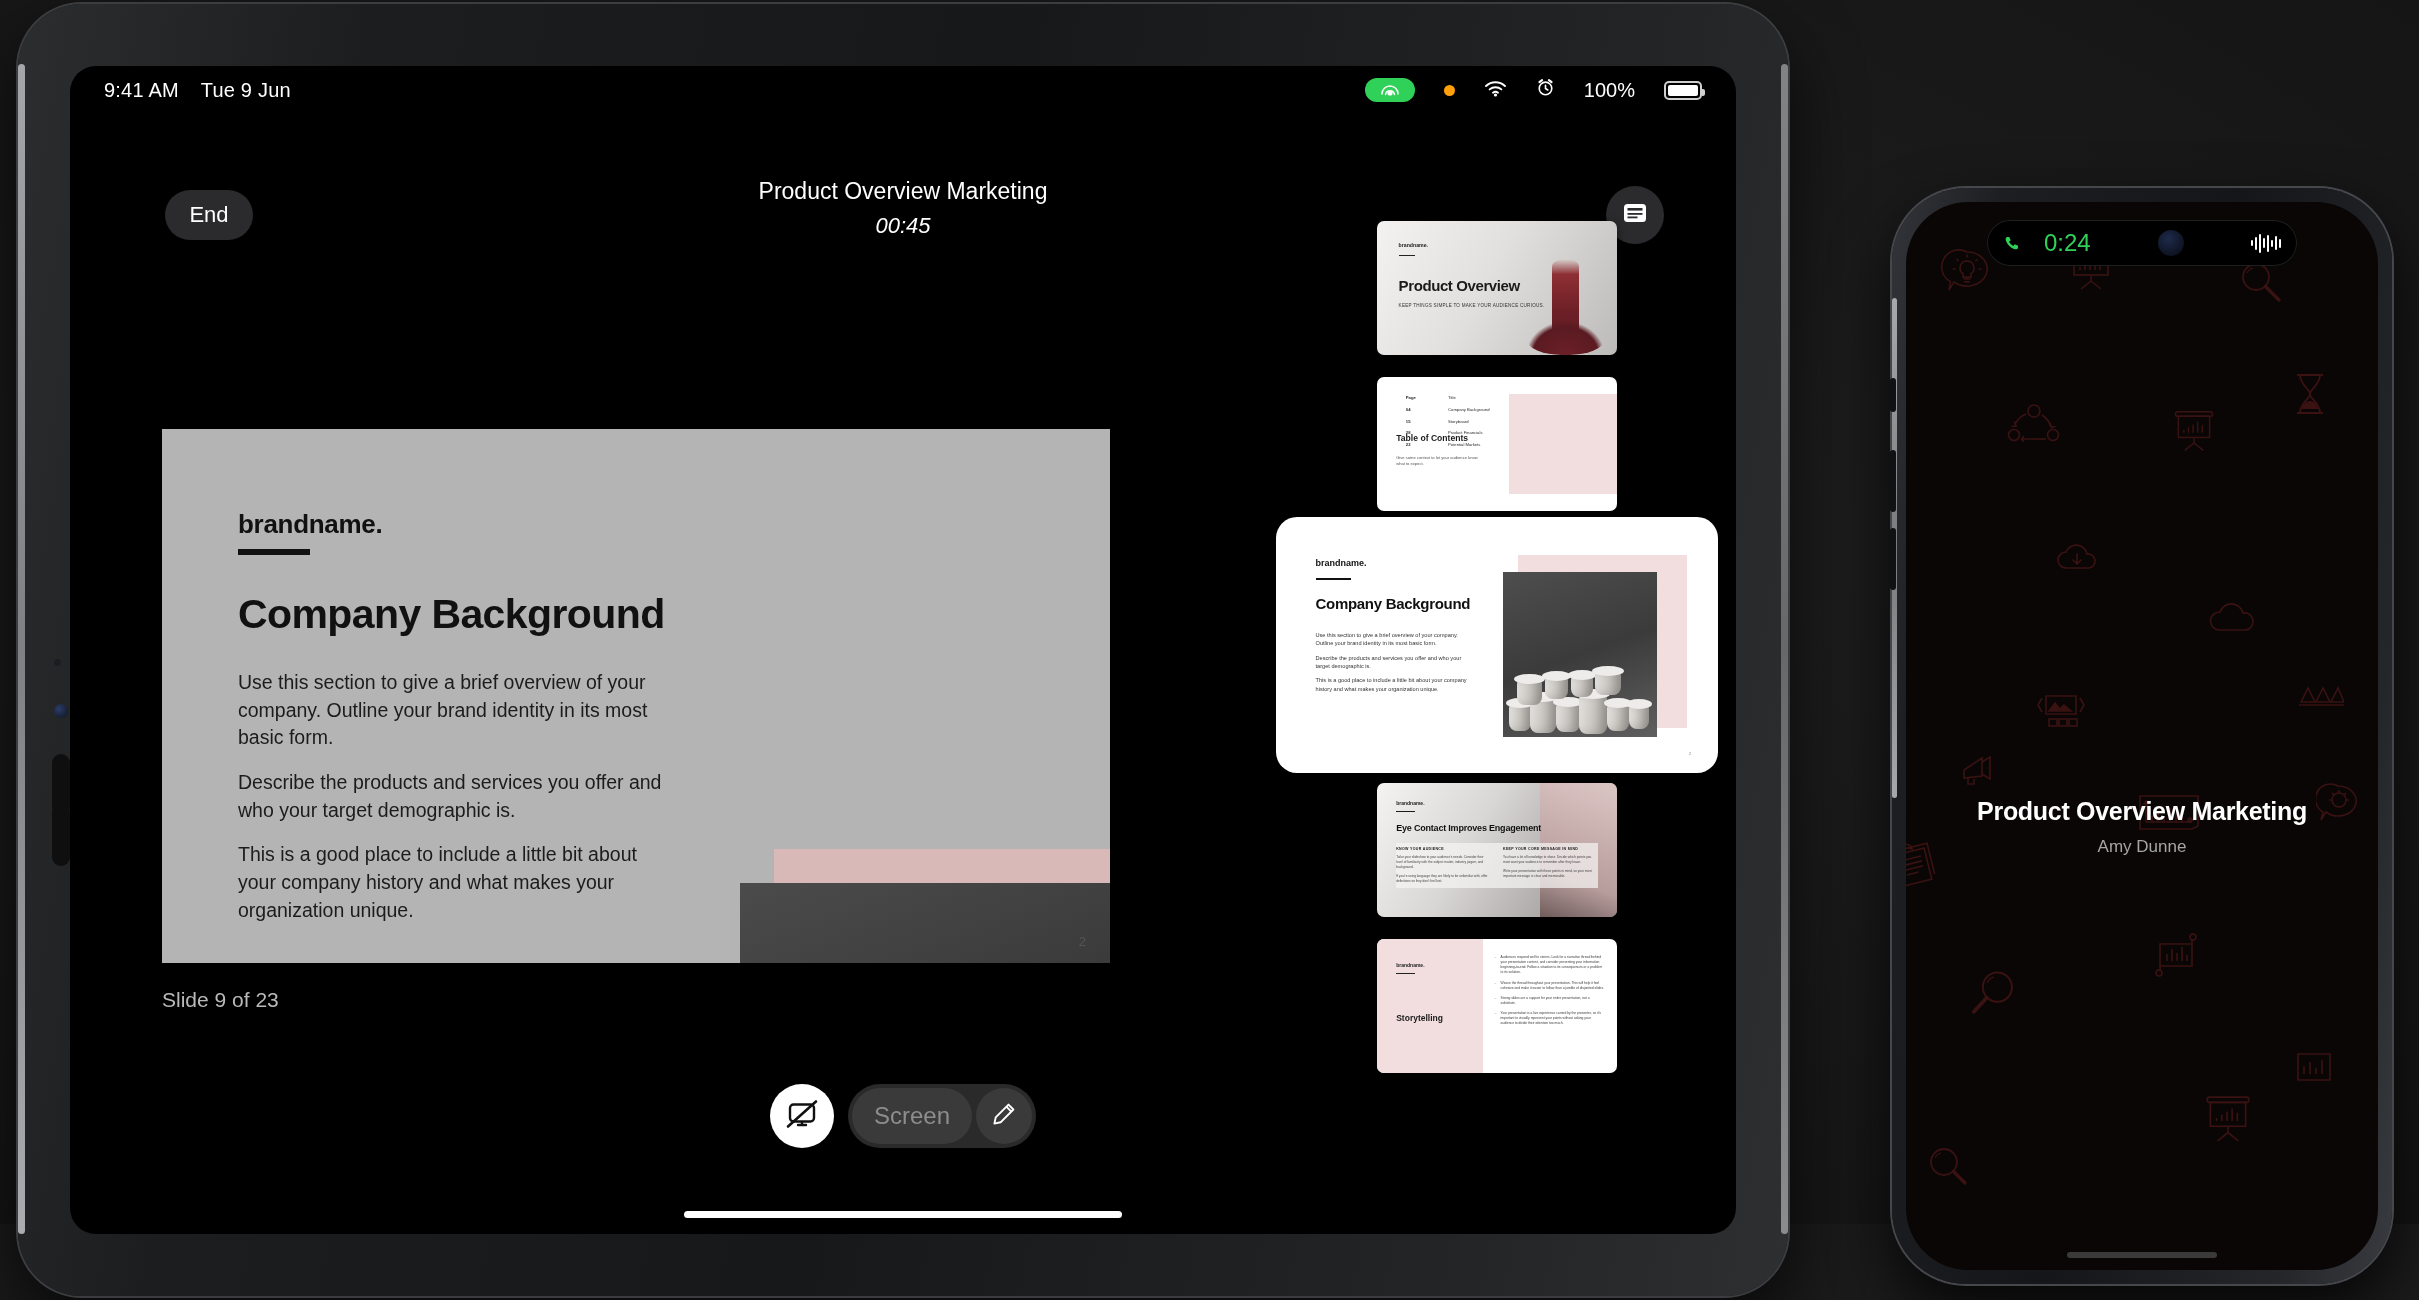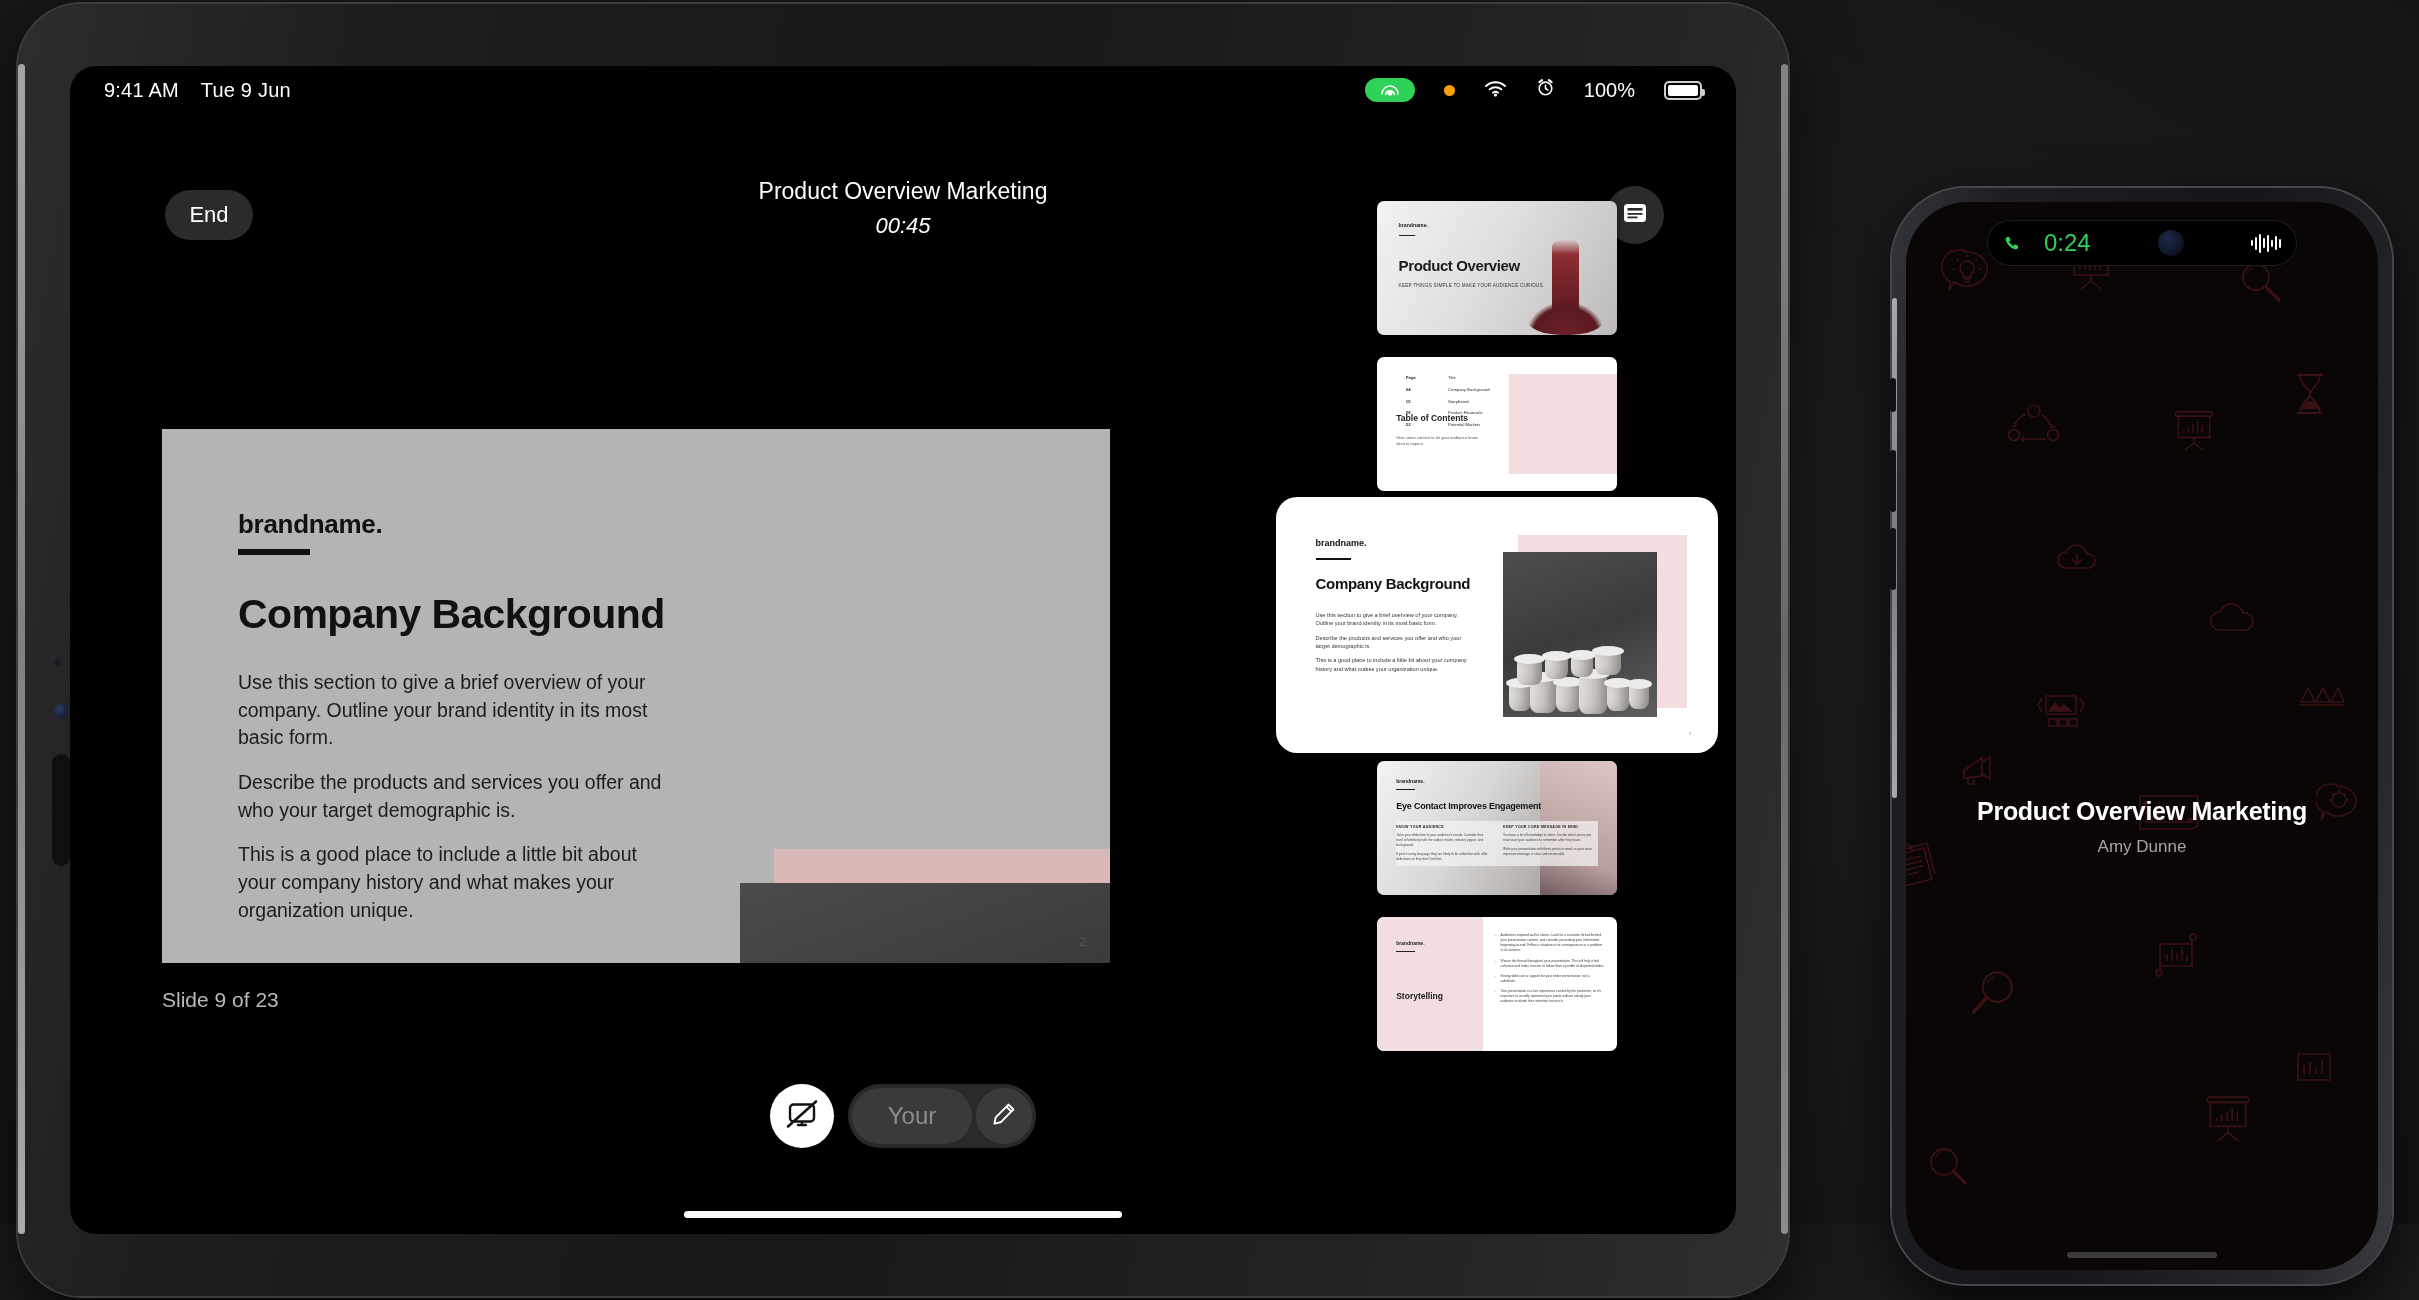--- a/index.html
+++ b/index.html
@@ -74,21 +74,21 @@
          border-radius:5px 5px 8px 8px; box-shadow:inset -6px 0 10px rgba(0,0,0,.16);}
   .pot::before { content:""; position:absolute; left:-3px; right:-3px; top:-5px; height:10px;
                  background:#eeecea; border-radius:50%; }
 
   .toast { position:absolute; left:100px; top:847px; padding:13px 26px; border-radius:26px;
            background:#4a4a4a; color:#fff; font-size:21px; font-weight:600; }
   .slide-count { position:absolute; left:92px; top:922px; color:#b9b9b9; font-size:21px; }
 
   
   .thumbs { position:absolute; left:1212px; top:135px; width:430px; }
-  .thumb-wrap { position:relative; margin-bottom:22px; display:flex; justify-content:center; }
+  .thumb-wrap { position:relative; margin-bottom:22px; display:flex; justify-content:center;margin-top:20px; }
   .thumb { width:240px; height:134px; border-radius:7px; background:#fff; overflow:hidden;
            position:relative; box-shadow:0 2px 8px rgba(0,0,0,.55); }
   .thumb-wrap.active { margin:-6px 0 18px; }
   .thumb-wrap.active .thumb { width:422px; height:236px; border-radius:11px;
                               box-shadow:0 0 0 10px #fff, 0 6px 22px rgba(0,0,0,.6); }
 
   
   .t1 { background:linear-gradient(120deg,#f3f2f1 0%,#e2e0de 45%,#bdbbb9 100%); }
   .t1 .br { position:absolute; left:9%; top:16%; font-size:5.2px; font-weight:700; color:#222;}
   .t1 .ru { position:absolute; left:9%; top:25%; width:7%; height:1.2px; background:#222;}
@@ -414,21 +414,21 @@
               <g fill="none" stroke="#111" stroke-width="2.4">
                 <rect x="5" y="5.5" width="24" height="17" rx="3.5"></rect>
                 <path d="M13 26h8" stroke-linecap="round"></path>
                 <path d="M17 22.5V26"></path>
               </g>
               <path d="M3 27.5 31 2.5" stroke="#111" stroke-width="2.6" stroke-linecap="round"></path>
             </svg>
           </span>
         </div>
         <div class="pen-group">
-          <div class="clear-btn">Your</div>
+          <div class="clear-btn">Screen</div>
           <div class="pen-btn">
             <span>
               <svg width="26" height="26" viewBox="0 0 26 26">
                   <g fill="none" stroke="#fff" stroke-width="1.9" stroke-linejoin="round">
                 <path d="M17.5 3.6 22.4 8.5 9.6 21.3l-6.2 1.3 1.3-6.2z"></path>
                 <path d="M15.4 5.7 20.3 10.6"></path>
                   </g>
                 </svg>
             </span>
           </div>

